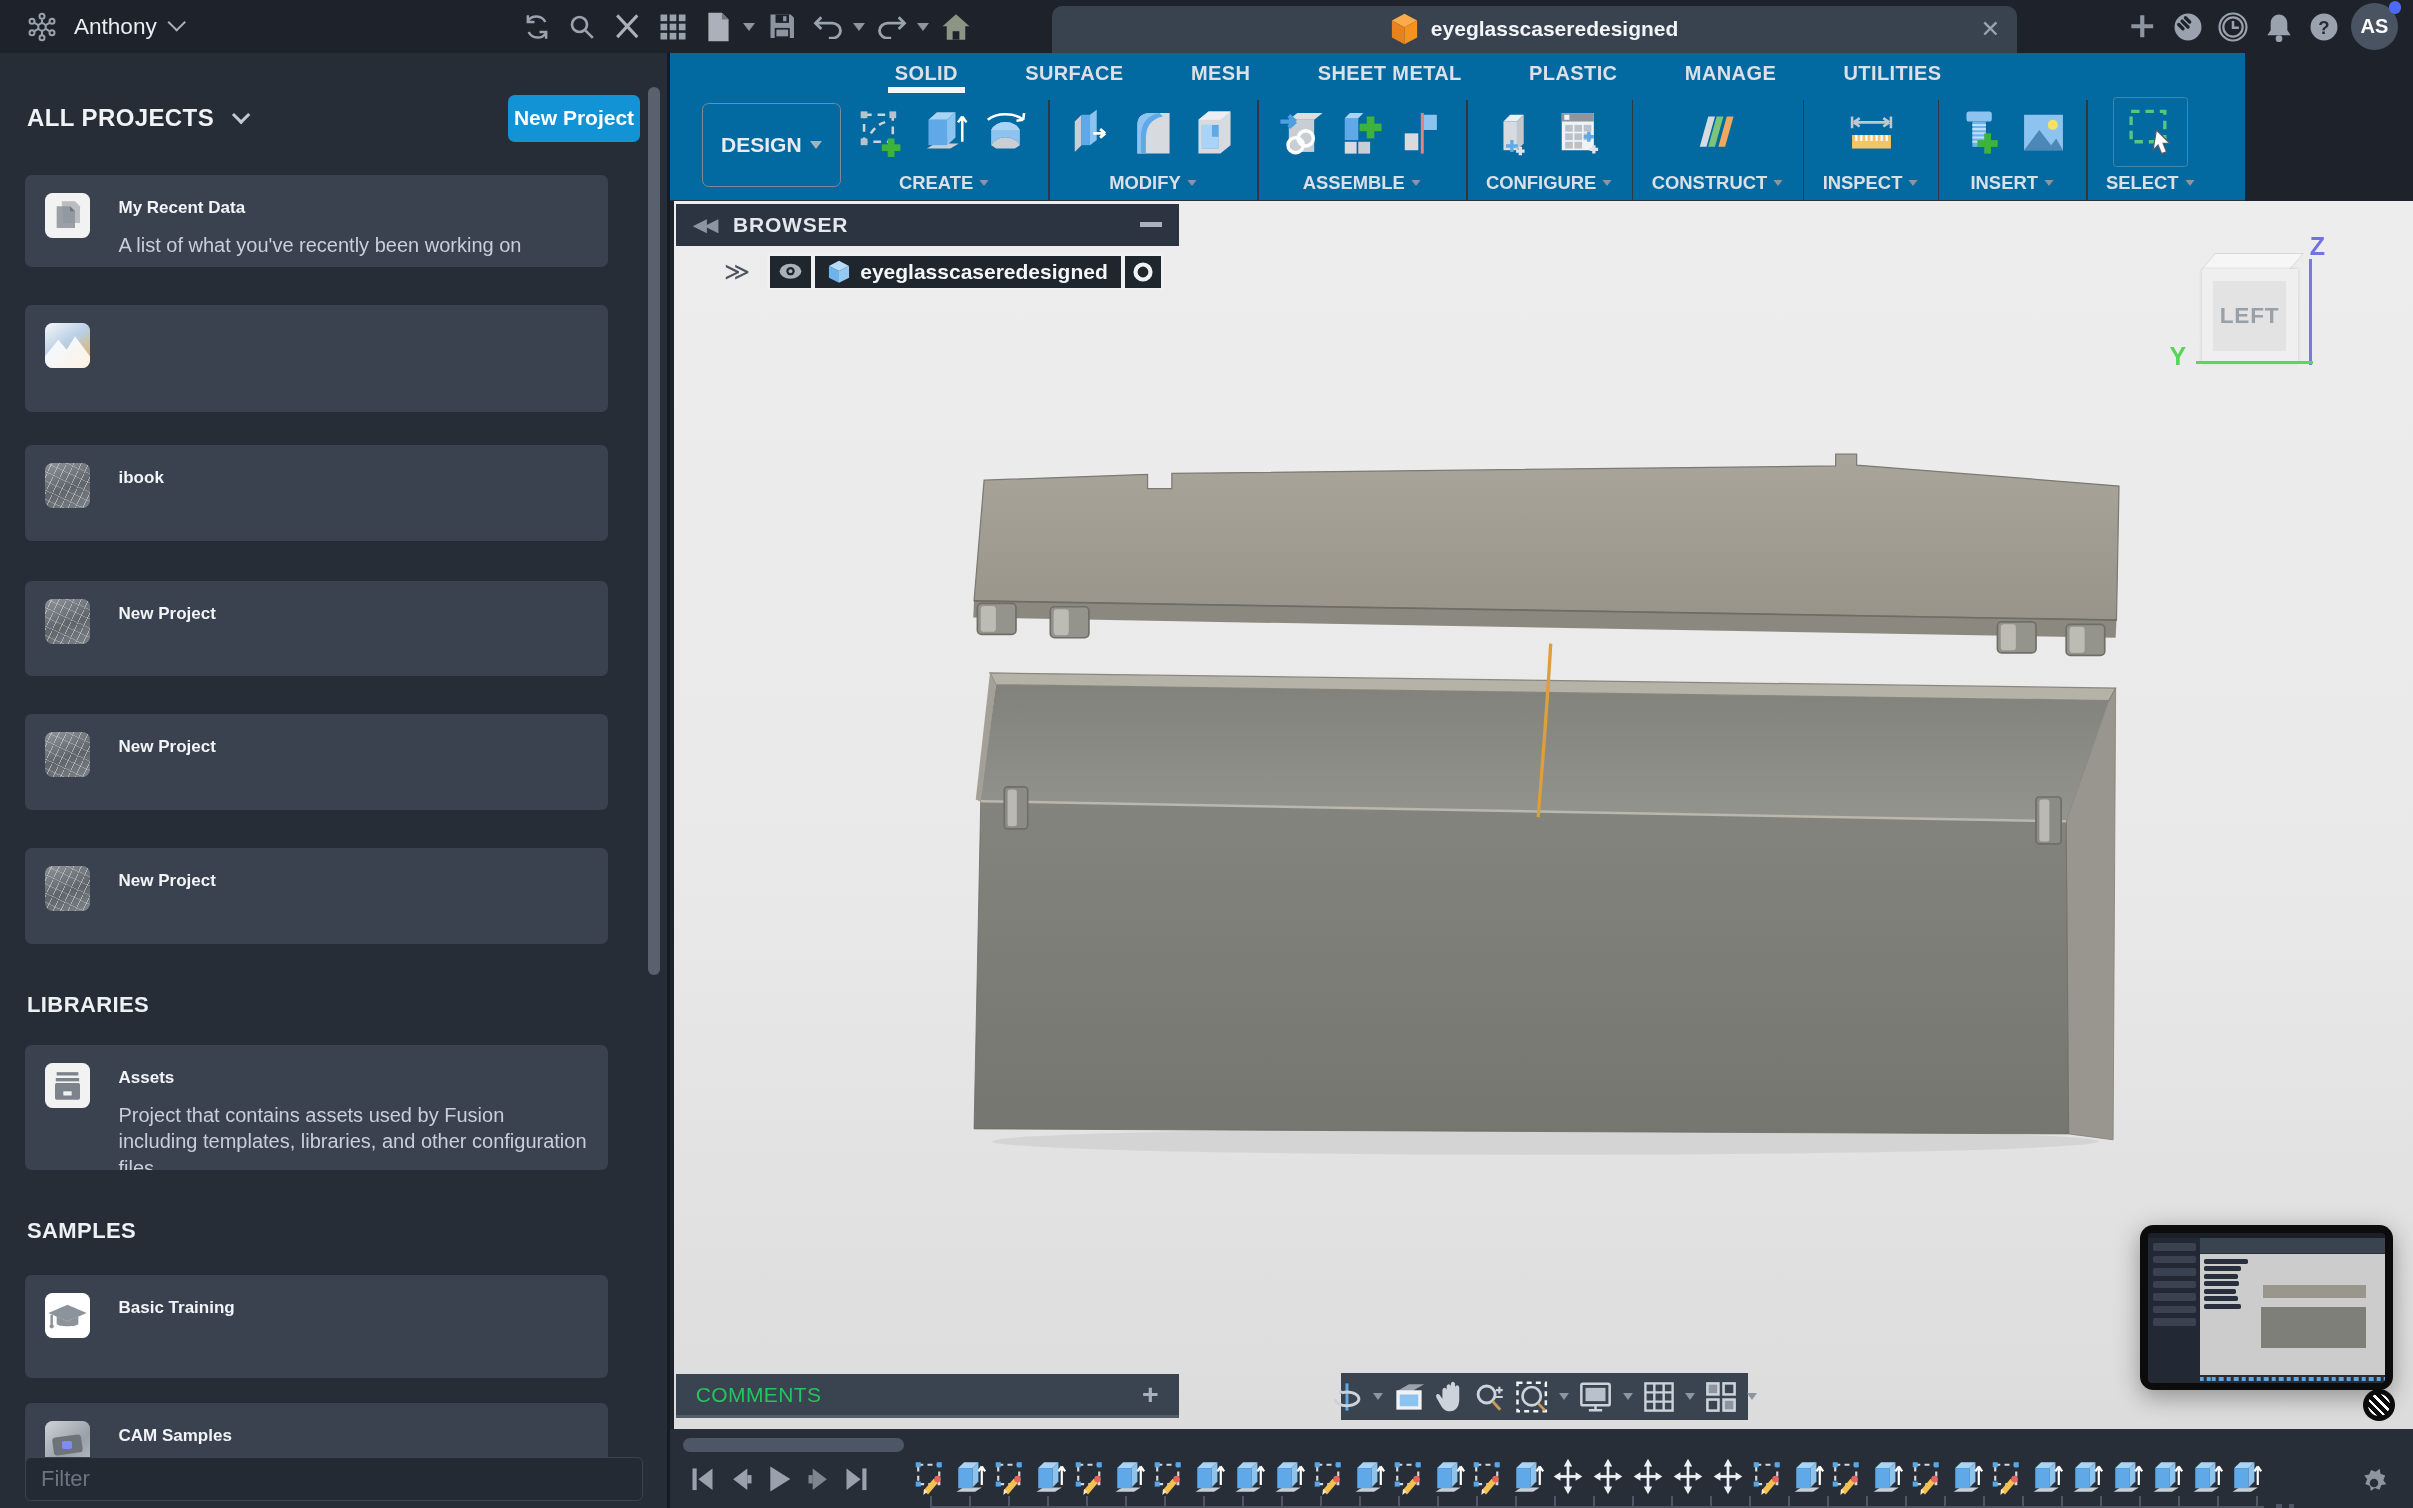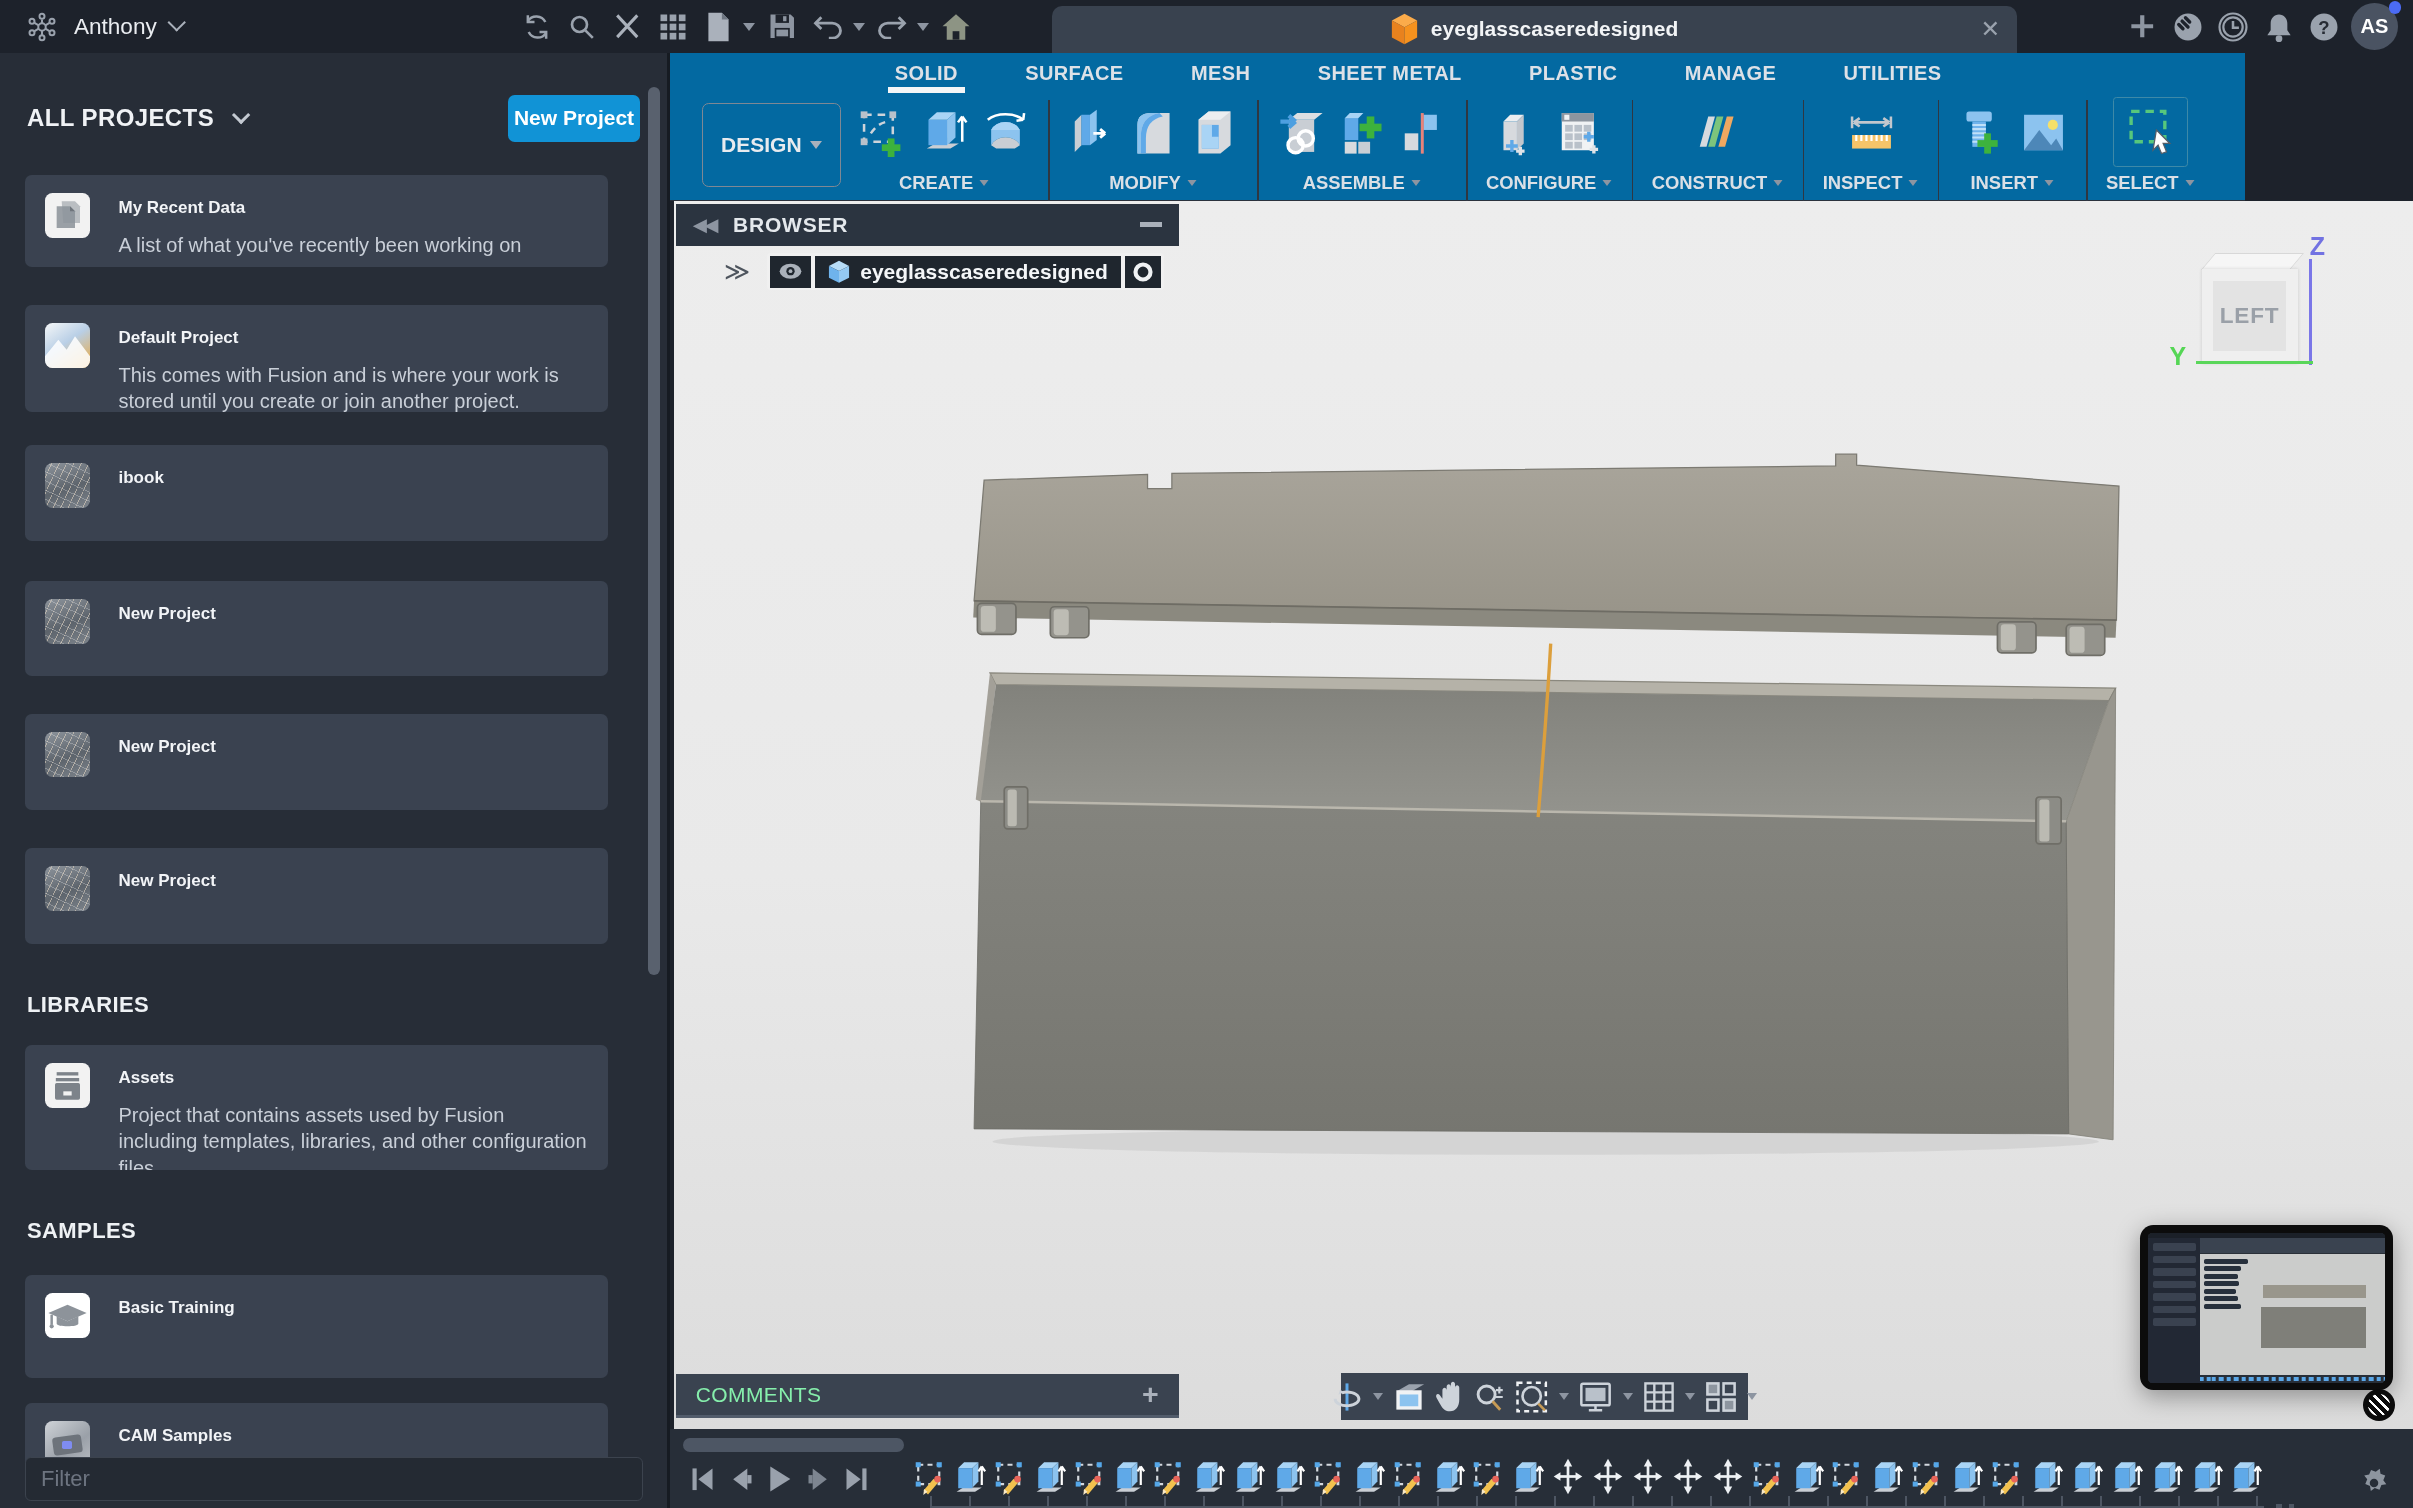--- a/index.html
+++ b/index.html
@@ -90,21 +90,21 @@
   .vc-face { position:absolute; left:23.5px; top:34px; width:96px; height:94px; background:#efefef; box-shadow:0 0 3.4px rgba(0,0,0,.15); }
   .vc-inner { position:absolute; inset:11.7px; background:#e3e3e3; display:flex; align-items:center; justify-content:center; color:#9aa0a8; font-weight:bold; font-size:22.6px; letter-spacing:0.8px; }
   .vc-top { position:absolute; left:30px; top:18.4px; width:89px; height:17px; background:#f6f6f6; transform:skewX(-40deg); border:0.8px solid #d8d8d8; }
   .vc-z { position:absolute; right:37px; top:-3.4px; color:#7272e2; font-size:25px; font-weight:bold; }
   .vc-zline { position:absolute; right:50px; top:23.5px; width:3.4px; height:106px; background:#7a76e8; }
   .vc-y { position:absolute; left:-8.4px; top:107px; color:#55d655; font-size:25px; font-weight:bold; }
   .vc-yline { position:absolute; left:18.4px; top:126px; width:117px; height:3.4px; background:#5ad65a; }
 
   
   .comments { position:absolute; left:1.7px; top:1173px; width:503px; height:44px; background:#3a4350; border-bottom:3.4px solid #525c6b; display:flex; align-items:center; padding:0 20px; }
-  .comments .t { color:#86efac; font-size:21px; letter-spacing:0.4px; }
+  .comments .t { color:#22c55e; font-size:21px; letter-spacing:0.4px; }
   .comments .plus { margin-left:auto; color:#aab1bb; font-size:28.5px; font-weight:bold; }
   .navbar { position:absolute; left:667px; top:1172px; width:407px; height:47px; background:#3a4350; display:flex; align-items:center; justify-content:center; gap:7.5px; }
   .nv { display:flex; align-items:center; }
   .nv svg { display:block; }
   .nv-caret { width:0; height:0; border-left:5.9px solid transparent; border-right:5.9px solid transparent; border-top:7.5px solid #8d95a1; margin:0 1.7px; }
 
   
   .timeline { position:absolute; left:670px; top:1429px; width:1743px; height:80px; background:#272e38; }
   .tl-scroll { position:absolute; left:12.6px; top:9.2px; width:221px; height:13.4px; background:#4d5664; border-radius:7.5px; }
   .playback { position:absolute; left:18.4px; top:34px; display:flex; gap:10px; align-items:center; }
@@ -543,24 +543,20 @@
       </div>
     </div>
 
     <div class="card" style="top:252px;height:107px;">
       <div class="row">
         <span class="thumb th-mtn">
           <svg viewBox="0 0 54 54" style="position:absolute;inset:0;">
               <path d="M0 40L16 20l10 12 10-16 18 24v14H0z" fill="#ffffff" opacity=".85"></path>
             </svg>
         </span>
-        <div>
-            <h3>Default Project</h3>
-          <p>This comes with Fusion and is where your work is stored until you create or join another project.</p>
-          </div>
       </div>
     </div>
 
     <div class="card" style="top:392px;height:96px;">
       <div class="row">
         <span class="thumb th-grid"></span>
         <div>
             <h3>ibook</h3>
           </div>
       </div>

